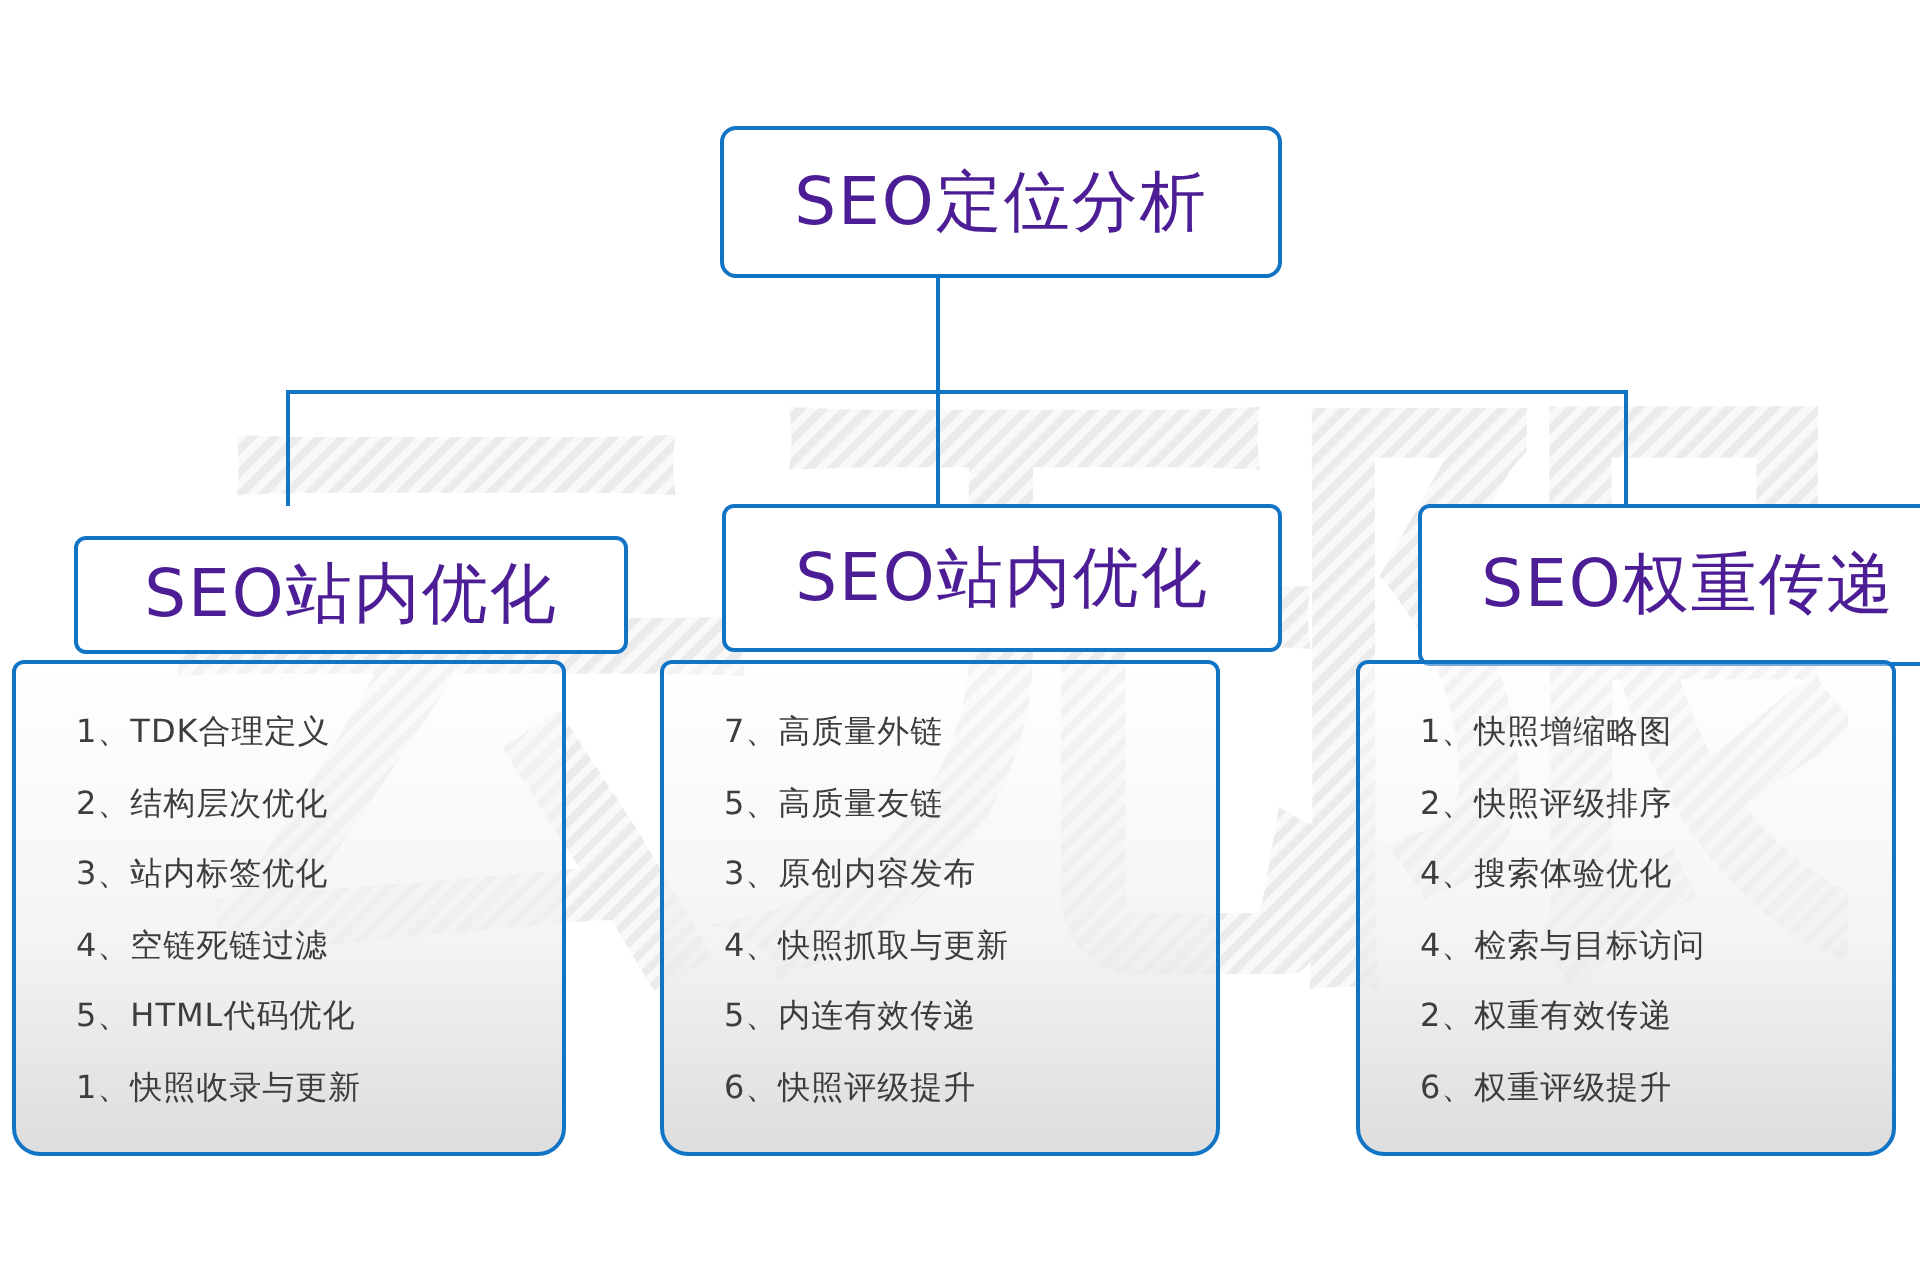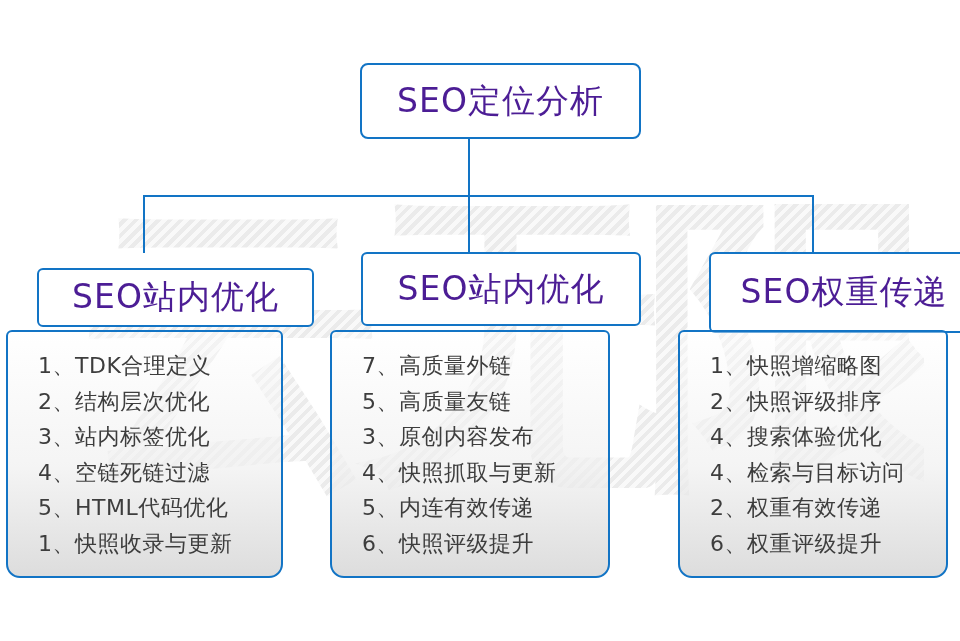--- a/index.html
+++ b/index.html
@@ -83,21 +83,21 @@
                 rgba(219,219,219,0.95) 100%);
     padding: 16px 0 0 30px;
   }
   #panel-0 { left: 6px;   width: 277px; }
   #panel-1 { left: 330px; width: 280px; }
   #panel-2 { left: 678px; width: 270px; }
 
   .panel .item {
     height: 35.5px;
     line-height: 35.5px;
-    font-size: 22px;
+    font-size: 16px;
     color: #3d3d3d;
     letter-spacing: 0.5px;
     white-space: nowrap;
   }
 </style>
 </head>
 <body>
 
 <div class="watermark">云无限</div>
 

